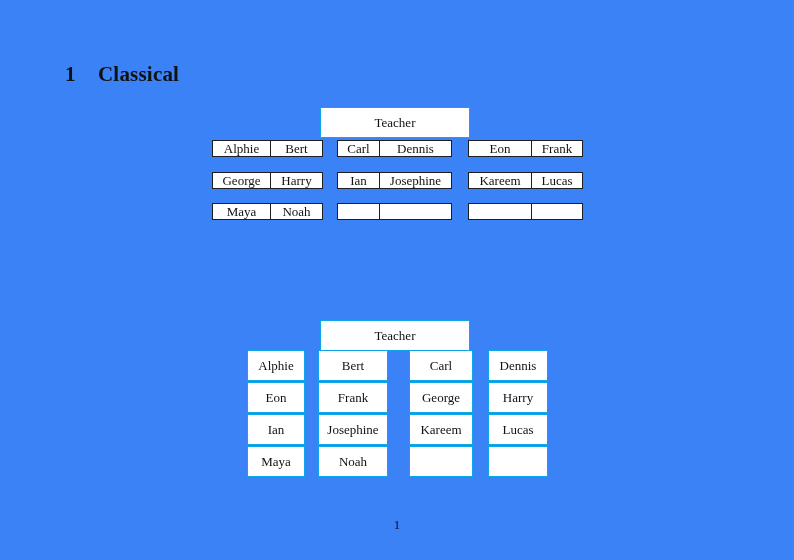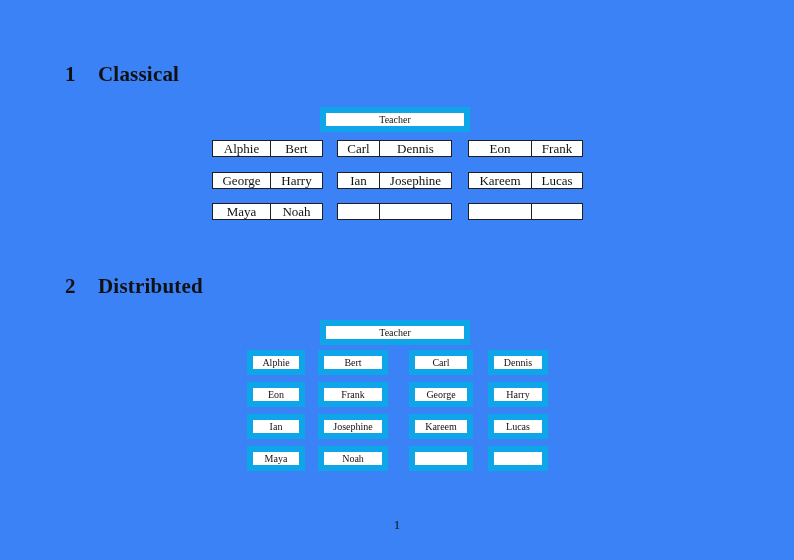--- a/index.html
+++ b/index.html
@@ -11,25 +11,25 @@
     color:#111111;
     overflow:hidden;
   }
   .heading {
     position:absolute; left:65px;
     font-weight:bold; font-size:21px; line-height:24px;
     white-space:nowrap; letter-spacing:0.2px;
   }
   .sec-num { display:inline-block; width:33px; }
   .tbox {
-    position:absolute; height:25px;
-    border:6px solid #0ea5e9; background:#ffffff;
+    position:absolute; height:31px;
+    border:1px solid #0ea5e9; background:#ffffff;
     box-sizing:border-box;
     display:flex; align-items:center; justify-content:center;
-    font-size:10px; line-height:13px;
+    font-size:13px; line-height:13px;
   }
   .desk {
     position:absolute; height:17px;
     border:1px solid #1f1f1f; background:#ffffff;
     box-sizing:border-box;
     display:flex;
   }
   .seat {
     box-sizing:border-box; height:100%;
     display:flex; align-items:center; justify-content:center;
@@ -85,23 +85,20 @@
   </div>
   <div class="desk" style="left:337px; top:203px; width:115px;">
     <span class="seat" style="flex:0 0 41px;"></span>
     <span class="seat right"></span>
   </div>
   <div class="desk" style="left:468px; top:203px; width:115px;">
     <span class="seat" style="flex:0 0 62px;"></span>
     <span class="seat right"></span>
   </div>
 
-  <div class="heading" style="top:274px;">
-    <span class="sec-num">2</span><span>Distributed</span>
-  </div>
 
   <div class="tbox" style="left:320px; top:320px; width:150px;">Teacher</div>
 
   <div class="tbox" style="left:247px; top:350px; width:58px;">Alphie</div>
   <div class="tbox" style="left:318px; top:350px; width:70px;">Bert</div>
   <div class="tbox" style="left:409px; top:350px; width:64px;">Carl</div>
   <div class="tbox" style="left:488px; top:350px; width:60px;">Dennis</div>
 
   <div class="tbox" style="left:247px; top:382px; width:58px;">Eon</div>
   <div class="tbox" style="left:318px; top:382px; width:70px;">Frank</div>

